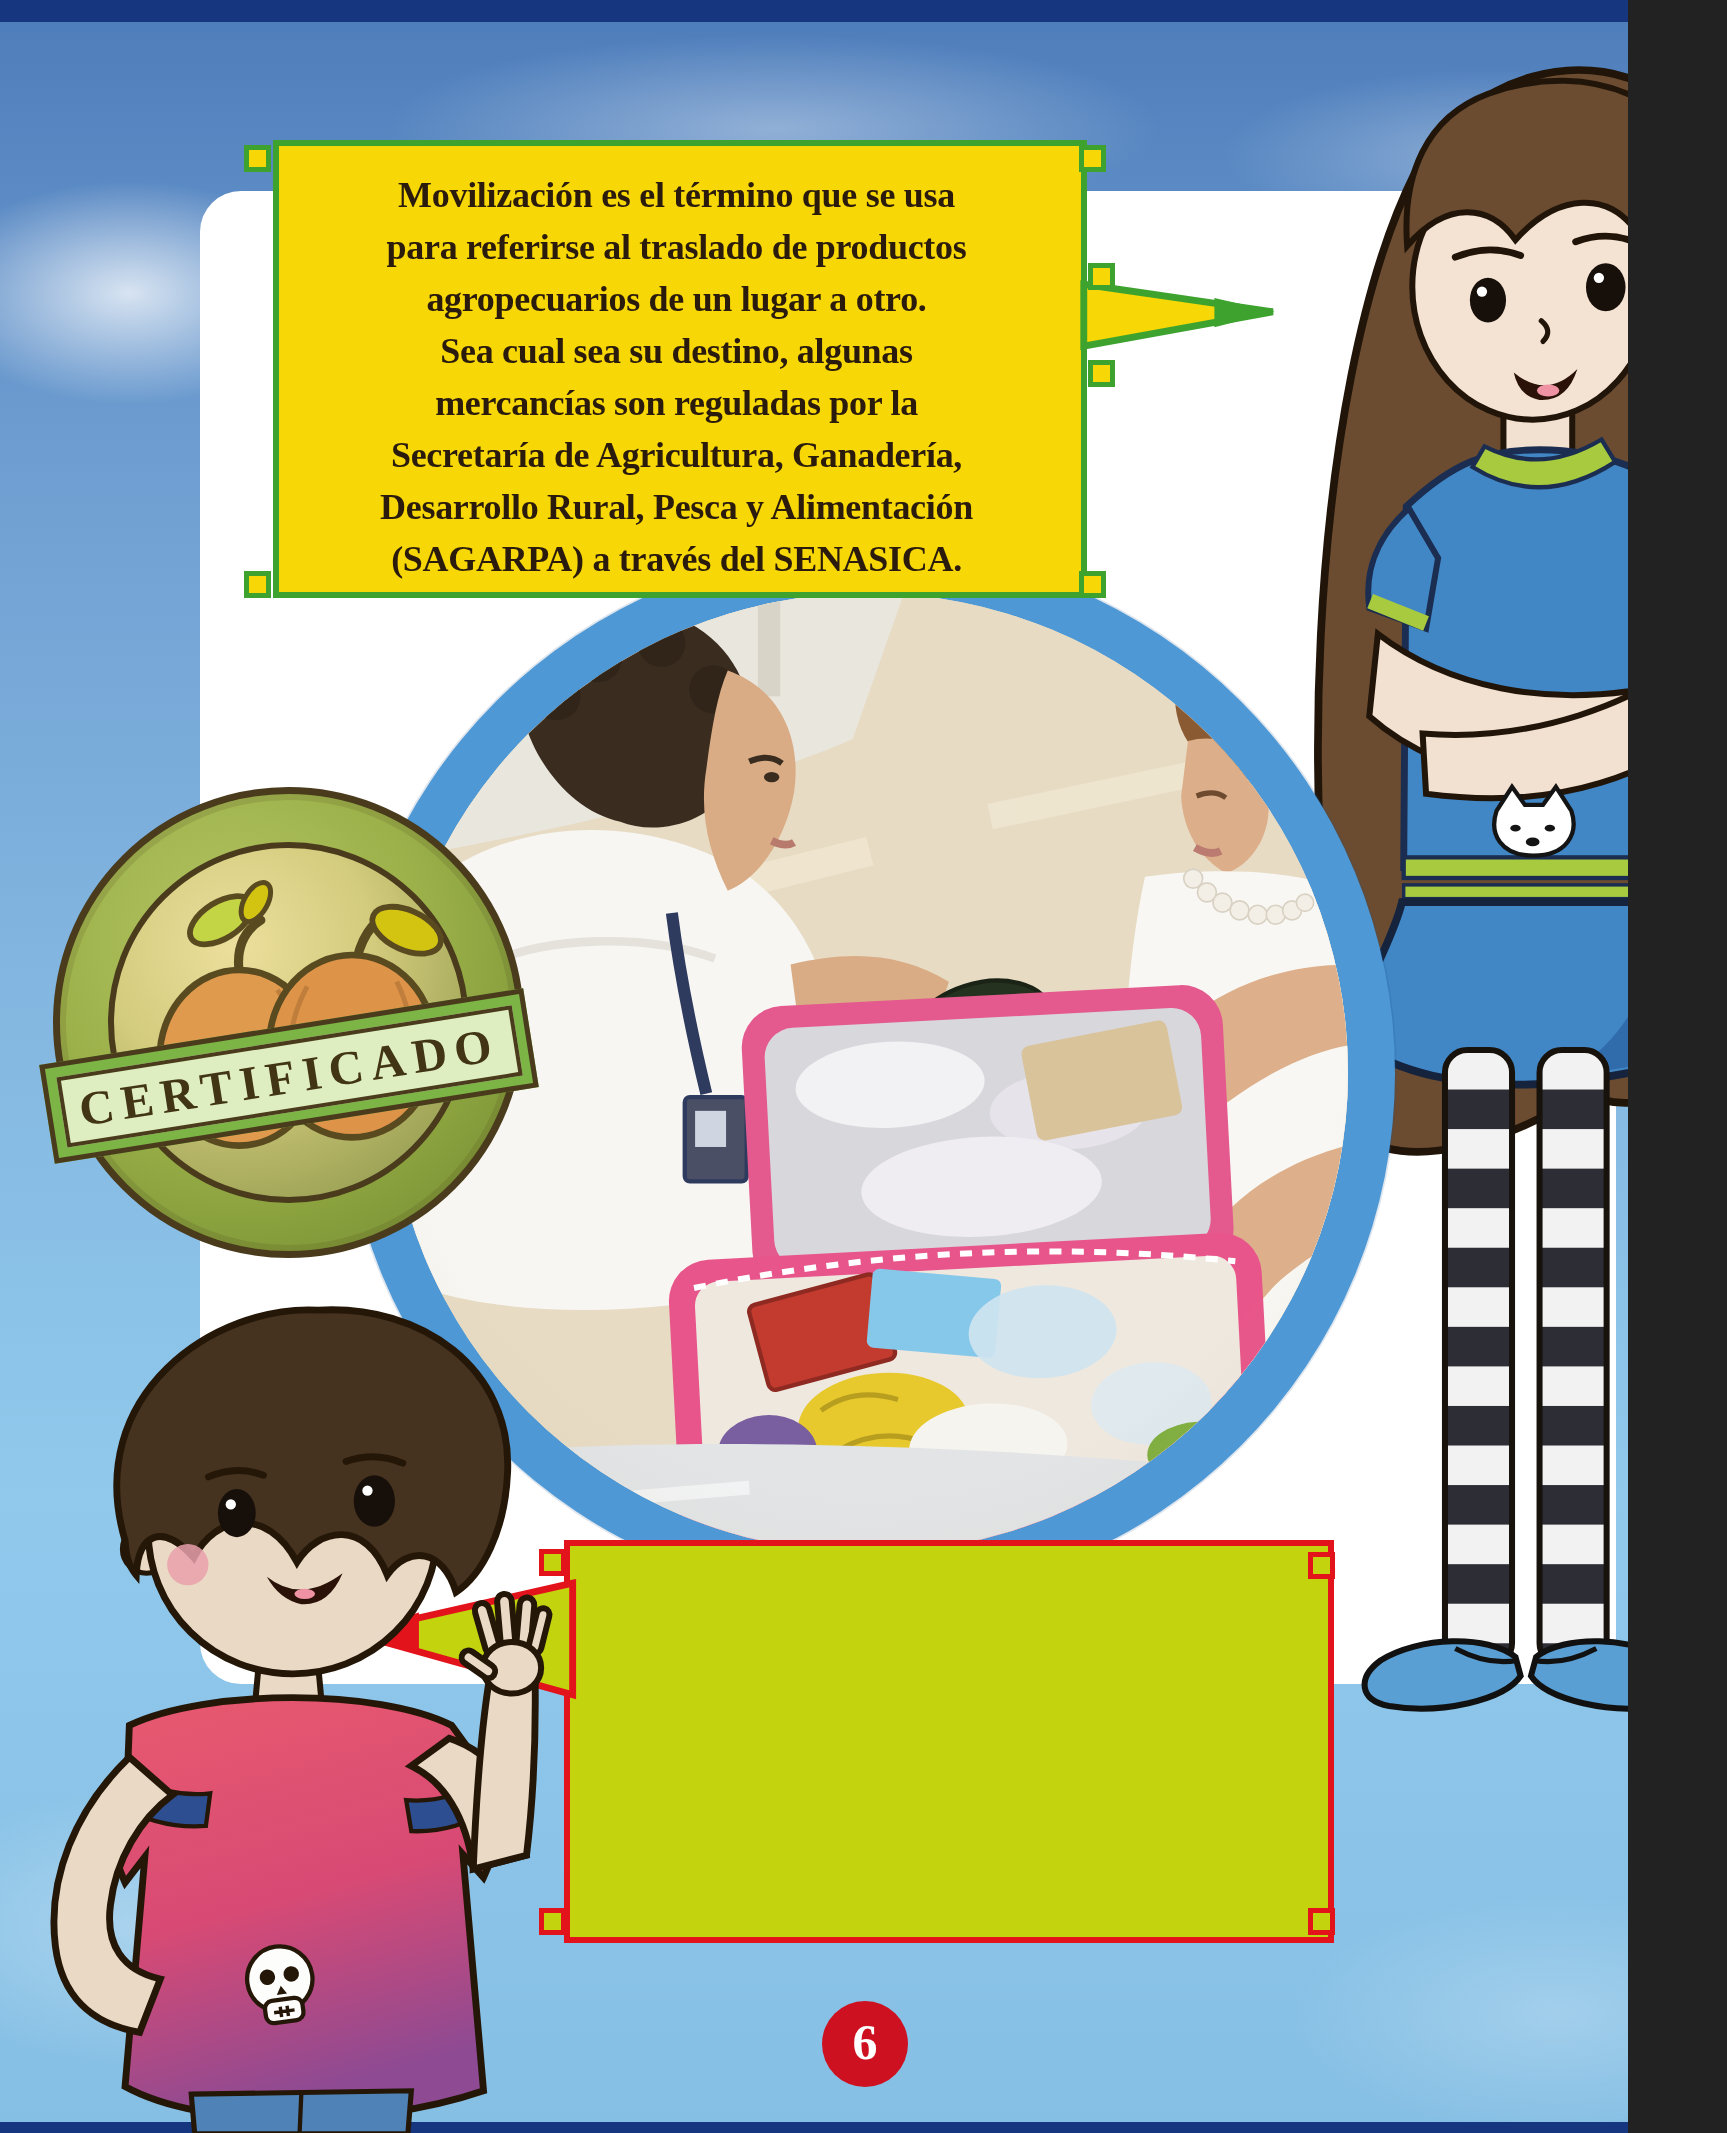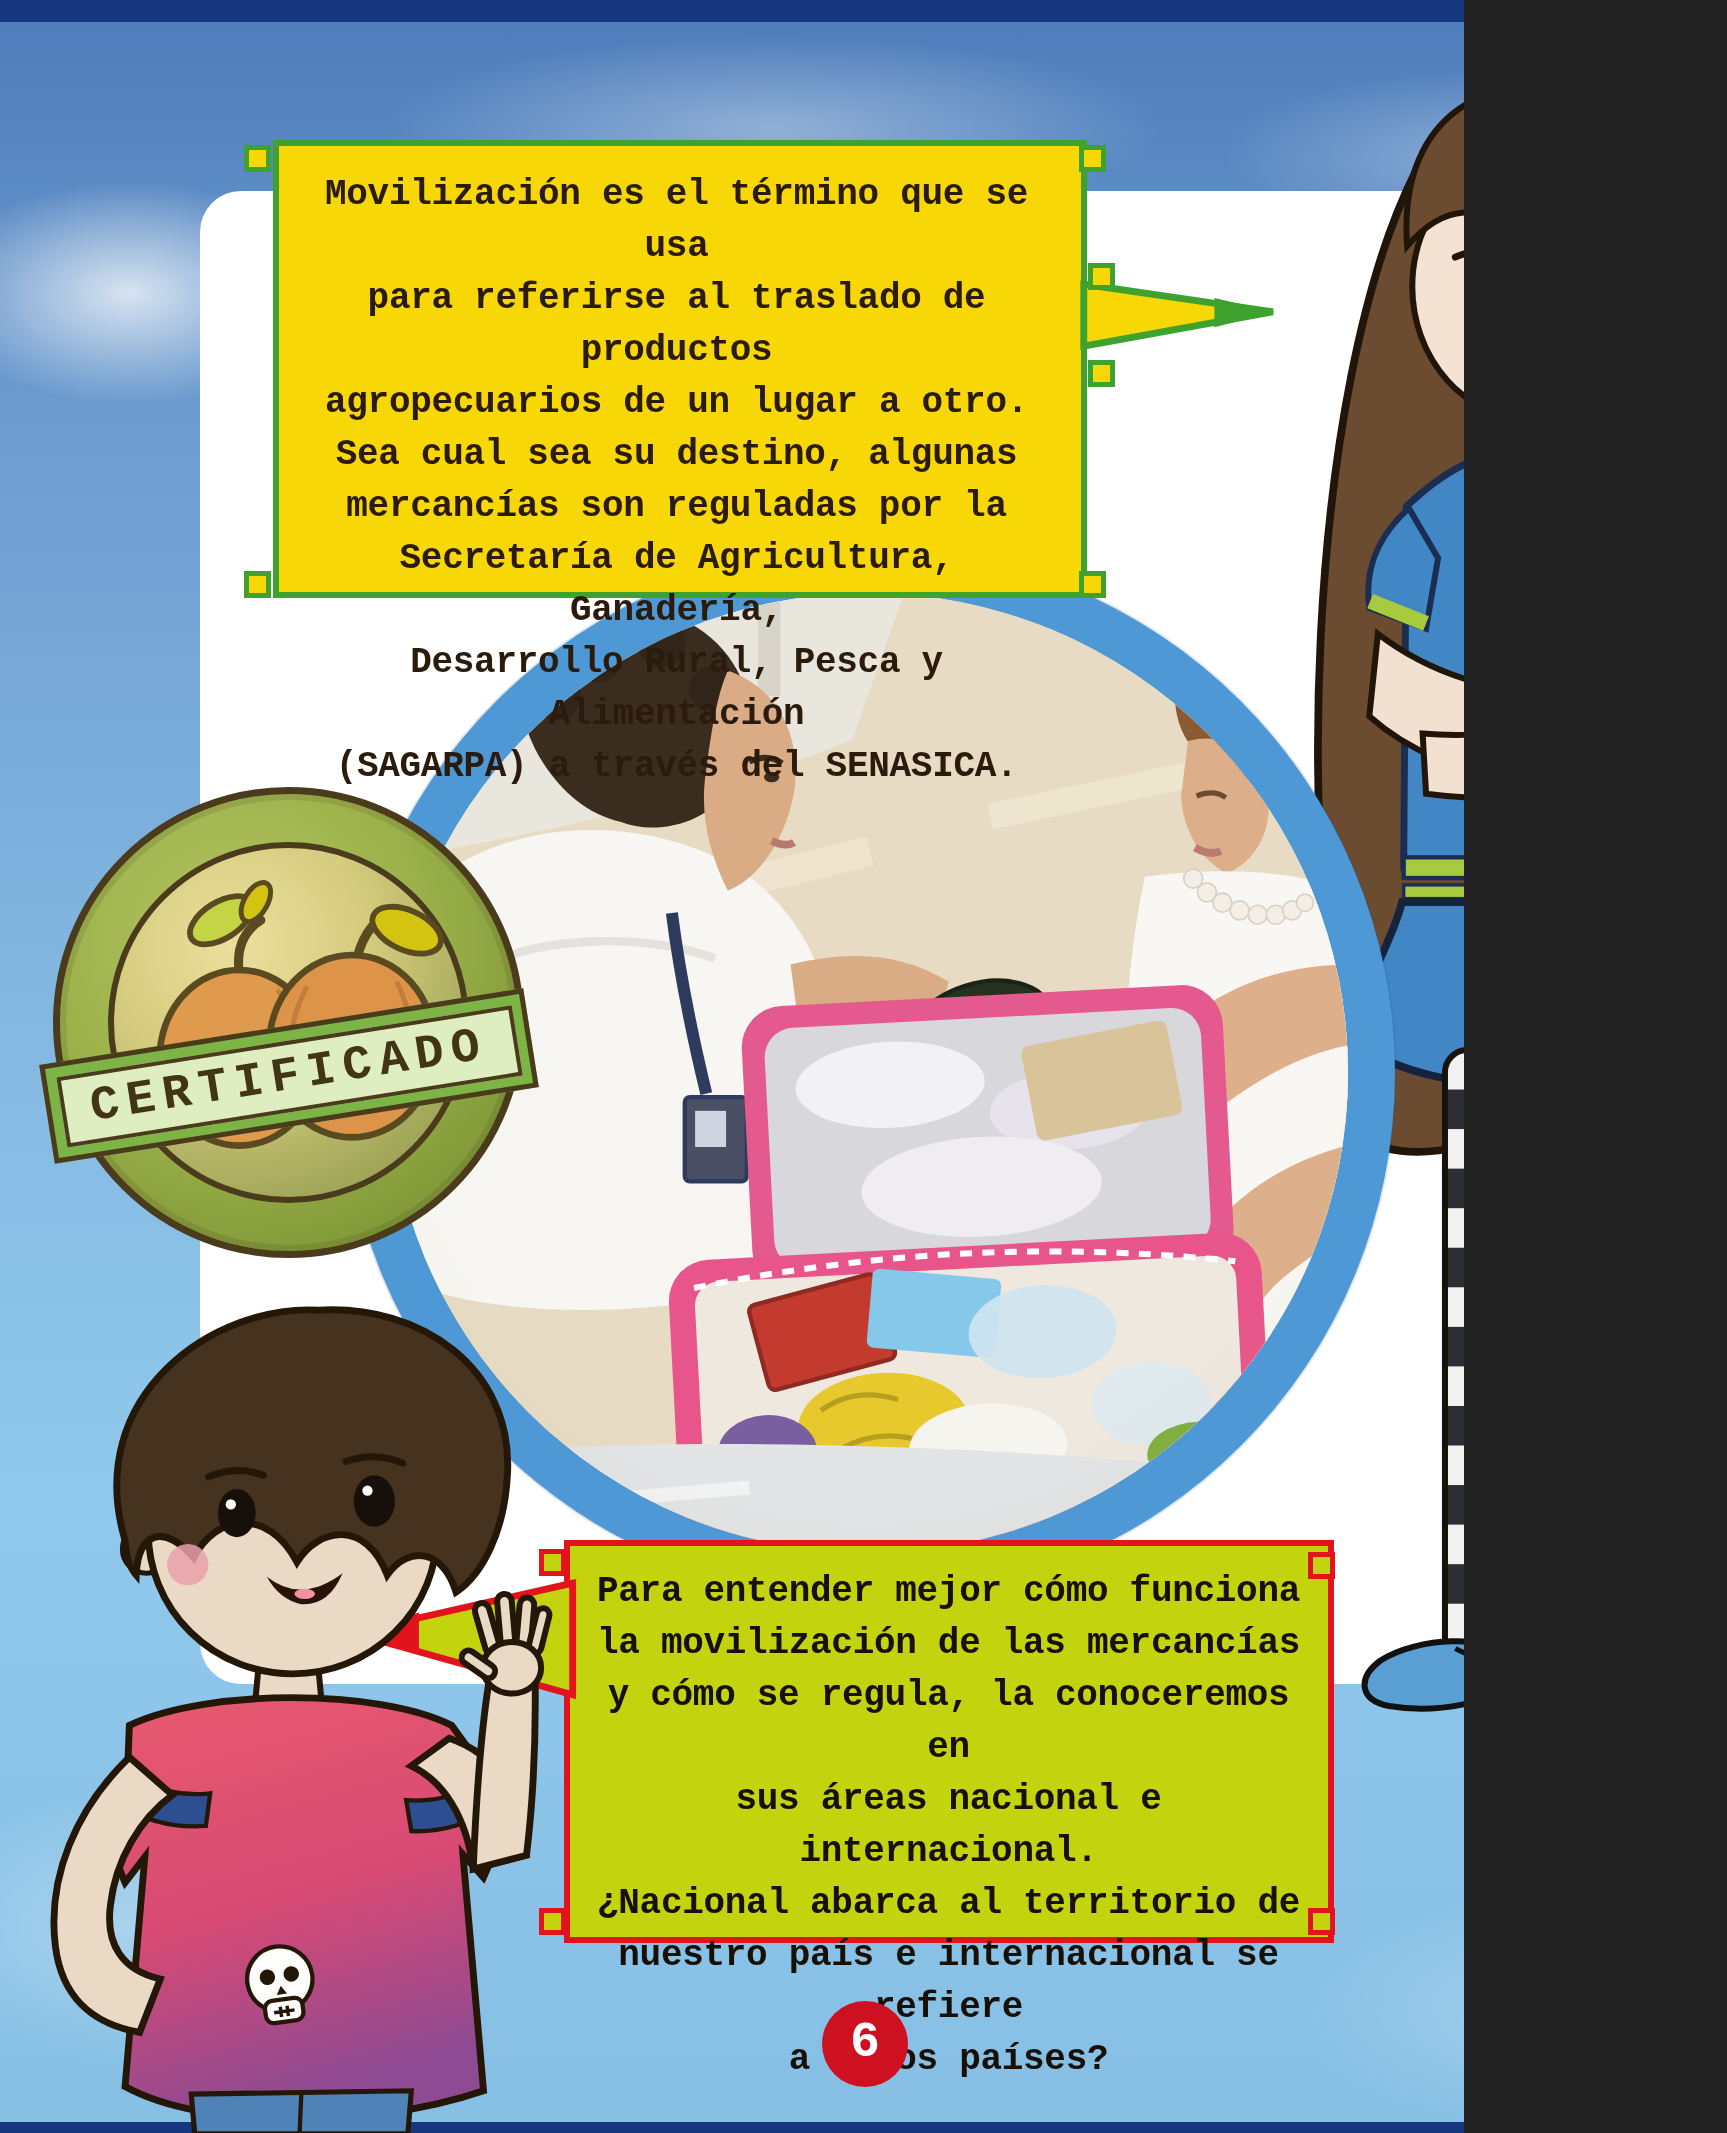--- a/index.html
+++ b/index.html
@@ -1,17 +1,17 @@
 <!DOCTYPE html>
 <html style="font-size:13.8px"><head>
 <meta charset="utf-8">
 <style>
   html,body{margin:0;padding:0;background:#222;}
-  #page{position:relative;width:1464px;height:2134px;overflow:hidden;
-        font-family:Liberation Mono, monospace;
+  #page{position:relative;width:1628px;height:2134px;overflow:hidden;
+        font-family:Liberation Serif, serif;
         background:linear-gradient(180deg,#4d7cba 0%,#6f9fd2 22%,#83b6e0 46%,#90c9ec 70%,#86bfe4 100%);}
   .cloud{position:absolute;border-radius:50%;pointer-events:none;}
   .frame-bar{position:absolute;left:0;width:1728px;background:#16367f;}
   #panel{position:absolute;left:200px;top:191px;width:1416px;height:1493px;background:#ffffff;border-radius:41px;}
   svg{position:absolute;overflow:visible;}
   
   #photo-ring{position:absolute;left:342px;top:547px;width:1053px;height:1053px;border-radius:50%;
               background:#4d98d5;box-shadow:0 0 0 1.7px rgba(30,80,140,.15);}
   #photo-clip{position:absolute;left:46px;top:46px;width:960px;height:960px;border-radius:50%;overflow:hidden;background:#e7dbc4;}
   
@@ -263,27 +263,20 @@
 
   <div id="bubble-bottom" class="bubble"></div>
   <svg style="left:336px;top:1566px;" width="250" height="146" viewBox="0 0 290 170">
     <polygon points="275,20 18,78 275,150" fill="#c3d30e" stroke="#e3131c" stroke-width="8"></polygon>
     <polygon points="14,78 96,54 96,102" fill="#e3131c"></polygon>
   </svg>
   <div class="px px-r" style="left:539px;top:1549px;"></div>
   <div class="px px-r" style="left:1308px;top:1552px;"></div>
   <div class="px px-r" style="left:539px;top:1908px;"></div>
   <div class="px px-r" style="left:1308px;top:1908px;"></div>
-  <div id="bubble-bottom-text" class="bubble-text">Para entender mejor cómo funciona
-la movilización de las mercancías
-y cómo se regula, la conoceremos en
-sus áreas nacional e internacional.
-¿Nacional abarca al territorio de
-nuestro país e internacional se refiere
-a otros países?</div>
 
   <svg style="left:8.6px;top:1291px;" width="533" height="843" viewBox="0 0 620 980">
     <defs>
       <linearGradient id="bshirt" x1="0" y1="0" x2="0.25" y2="1">
         <stop offset="0" stop-color="#e85a6e"></stop>
           <stop offset="0.55" stop-color="#d84a74"></stop>
           <stop offset="1" stop-color="#8e4a92"></stop>
       </linearGradient>
     </defs>
 

